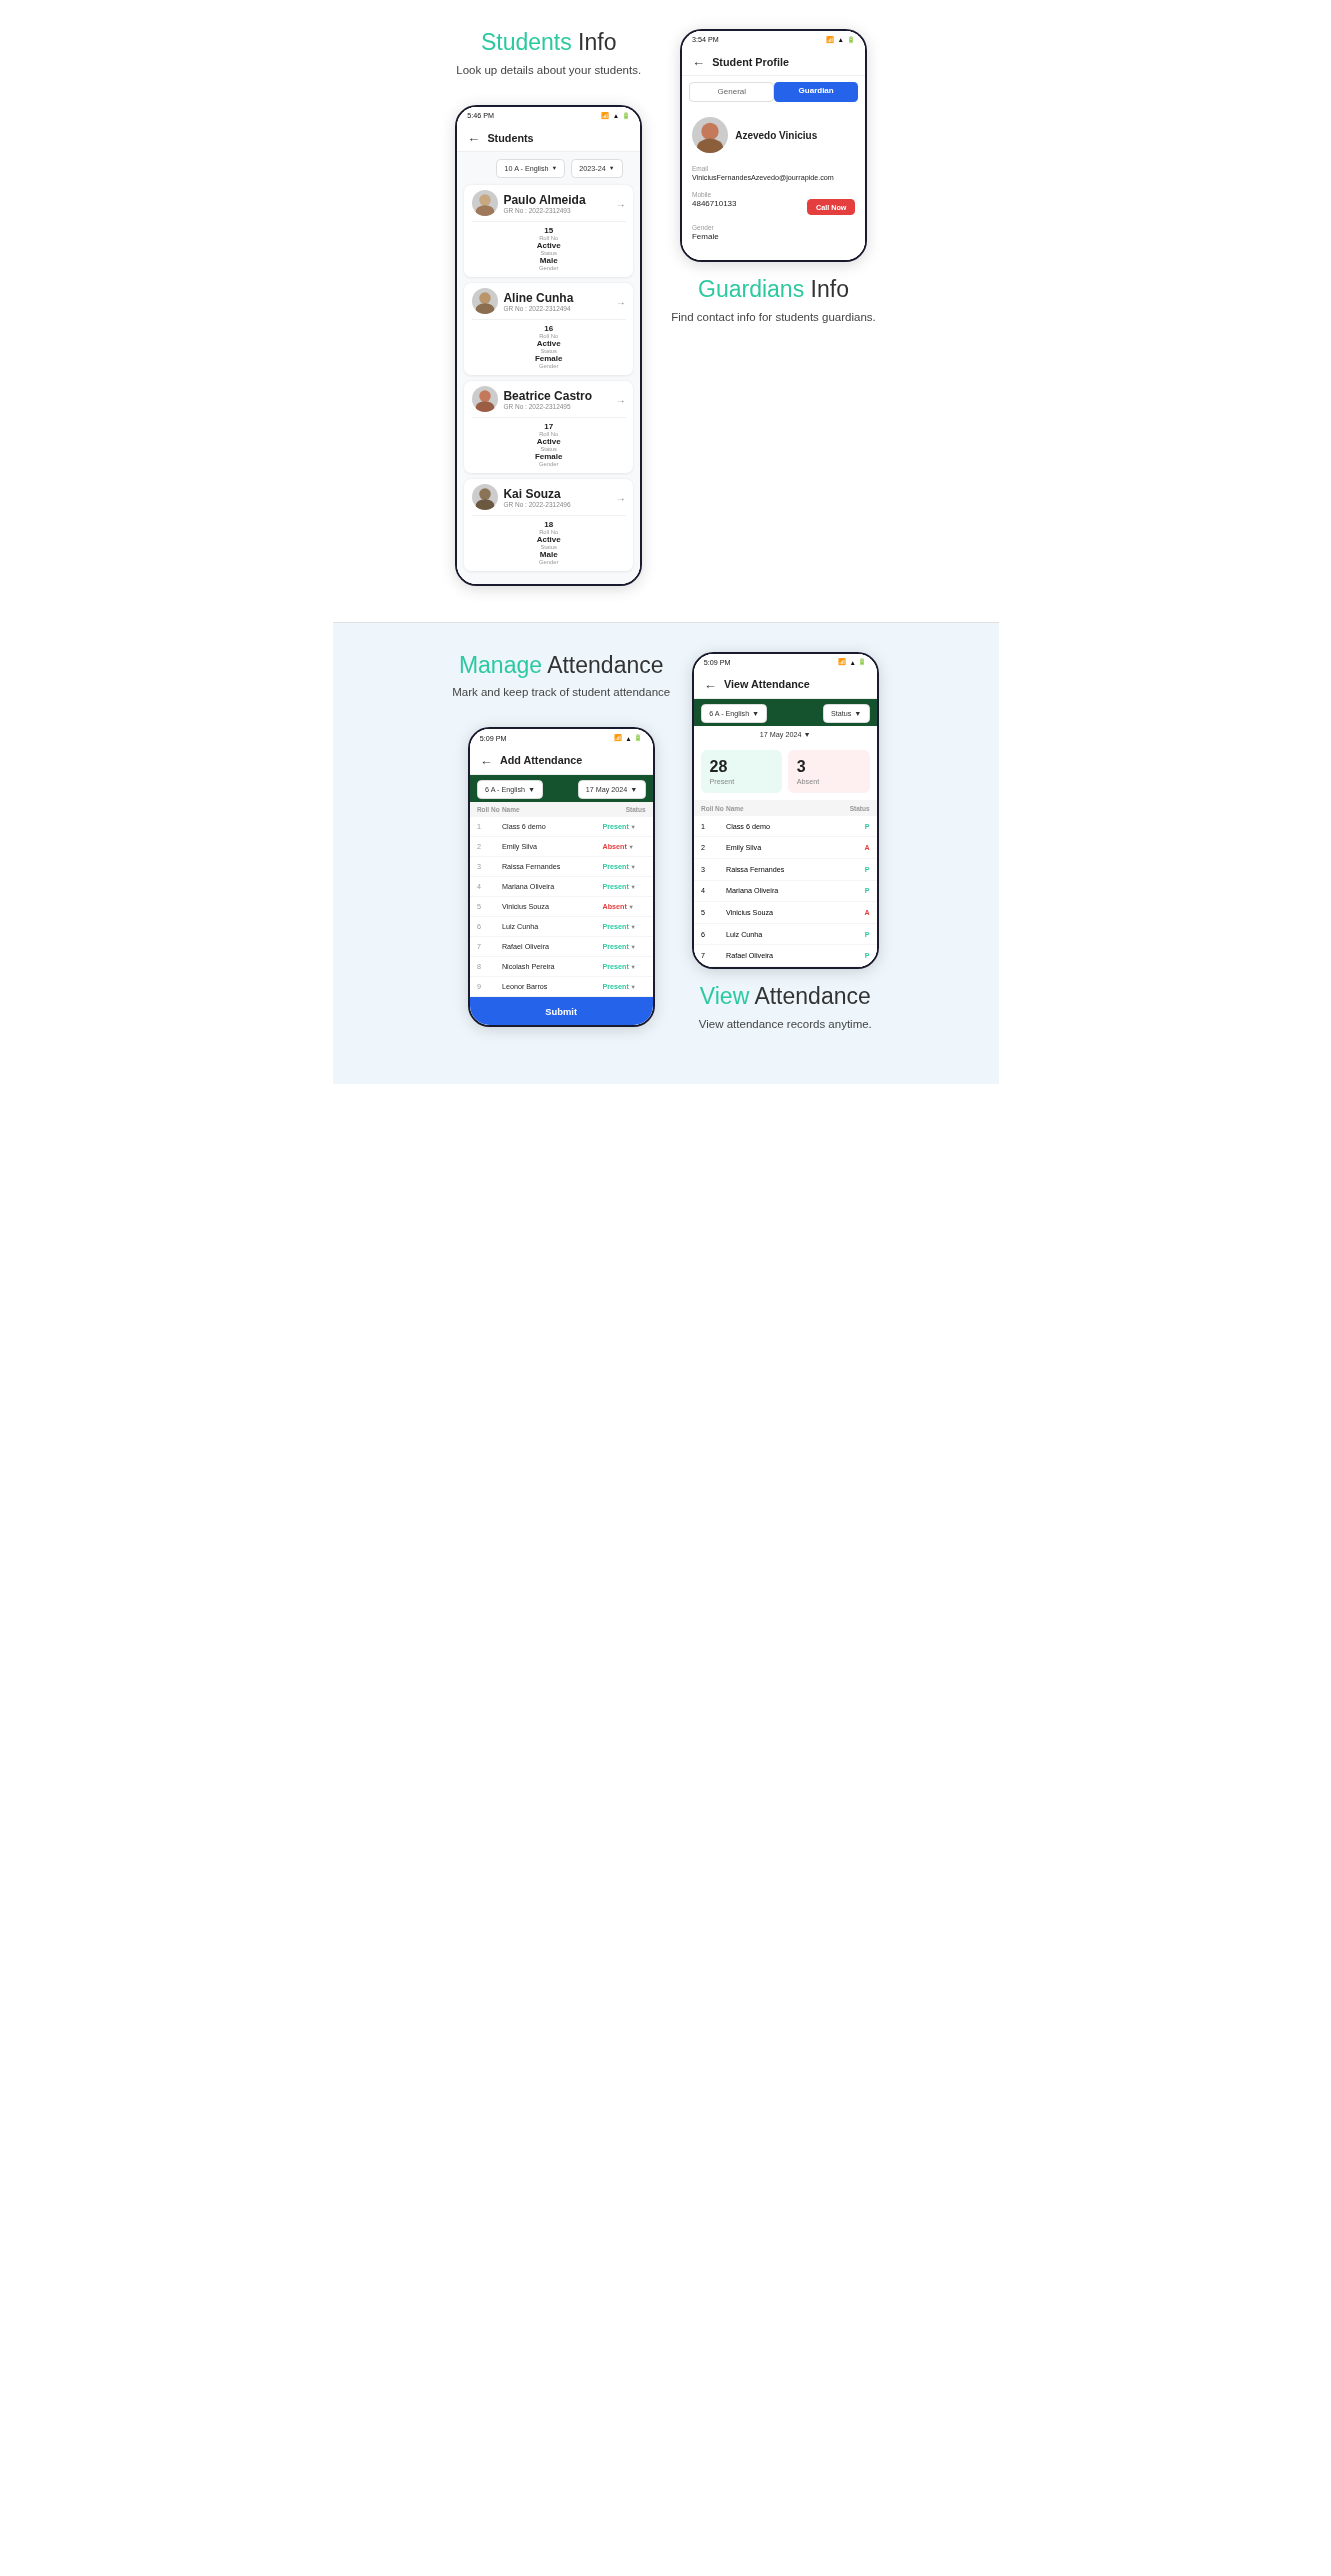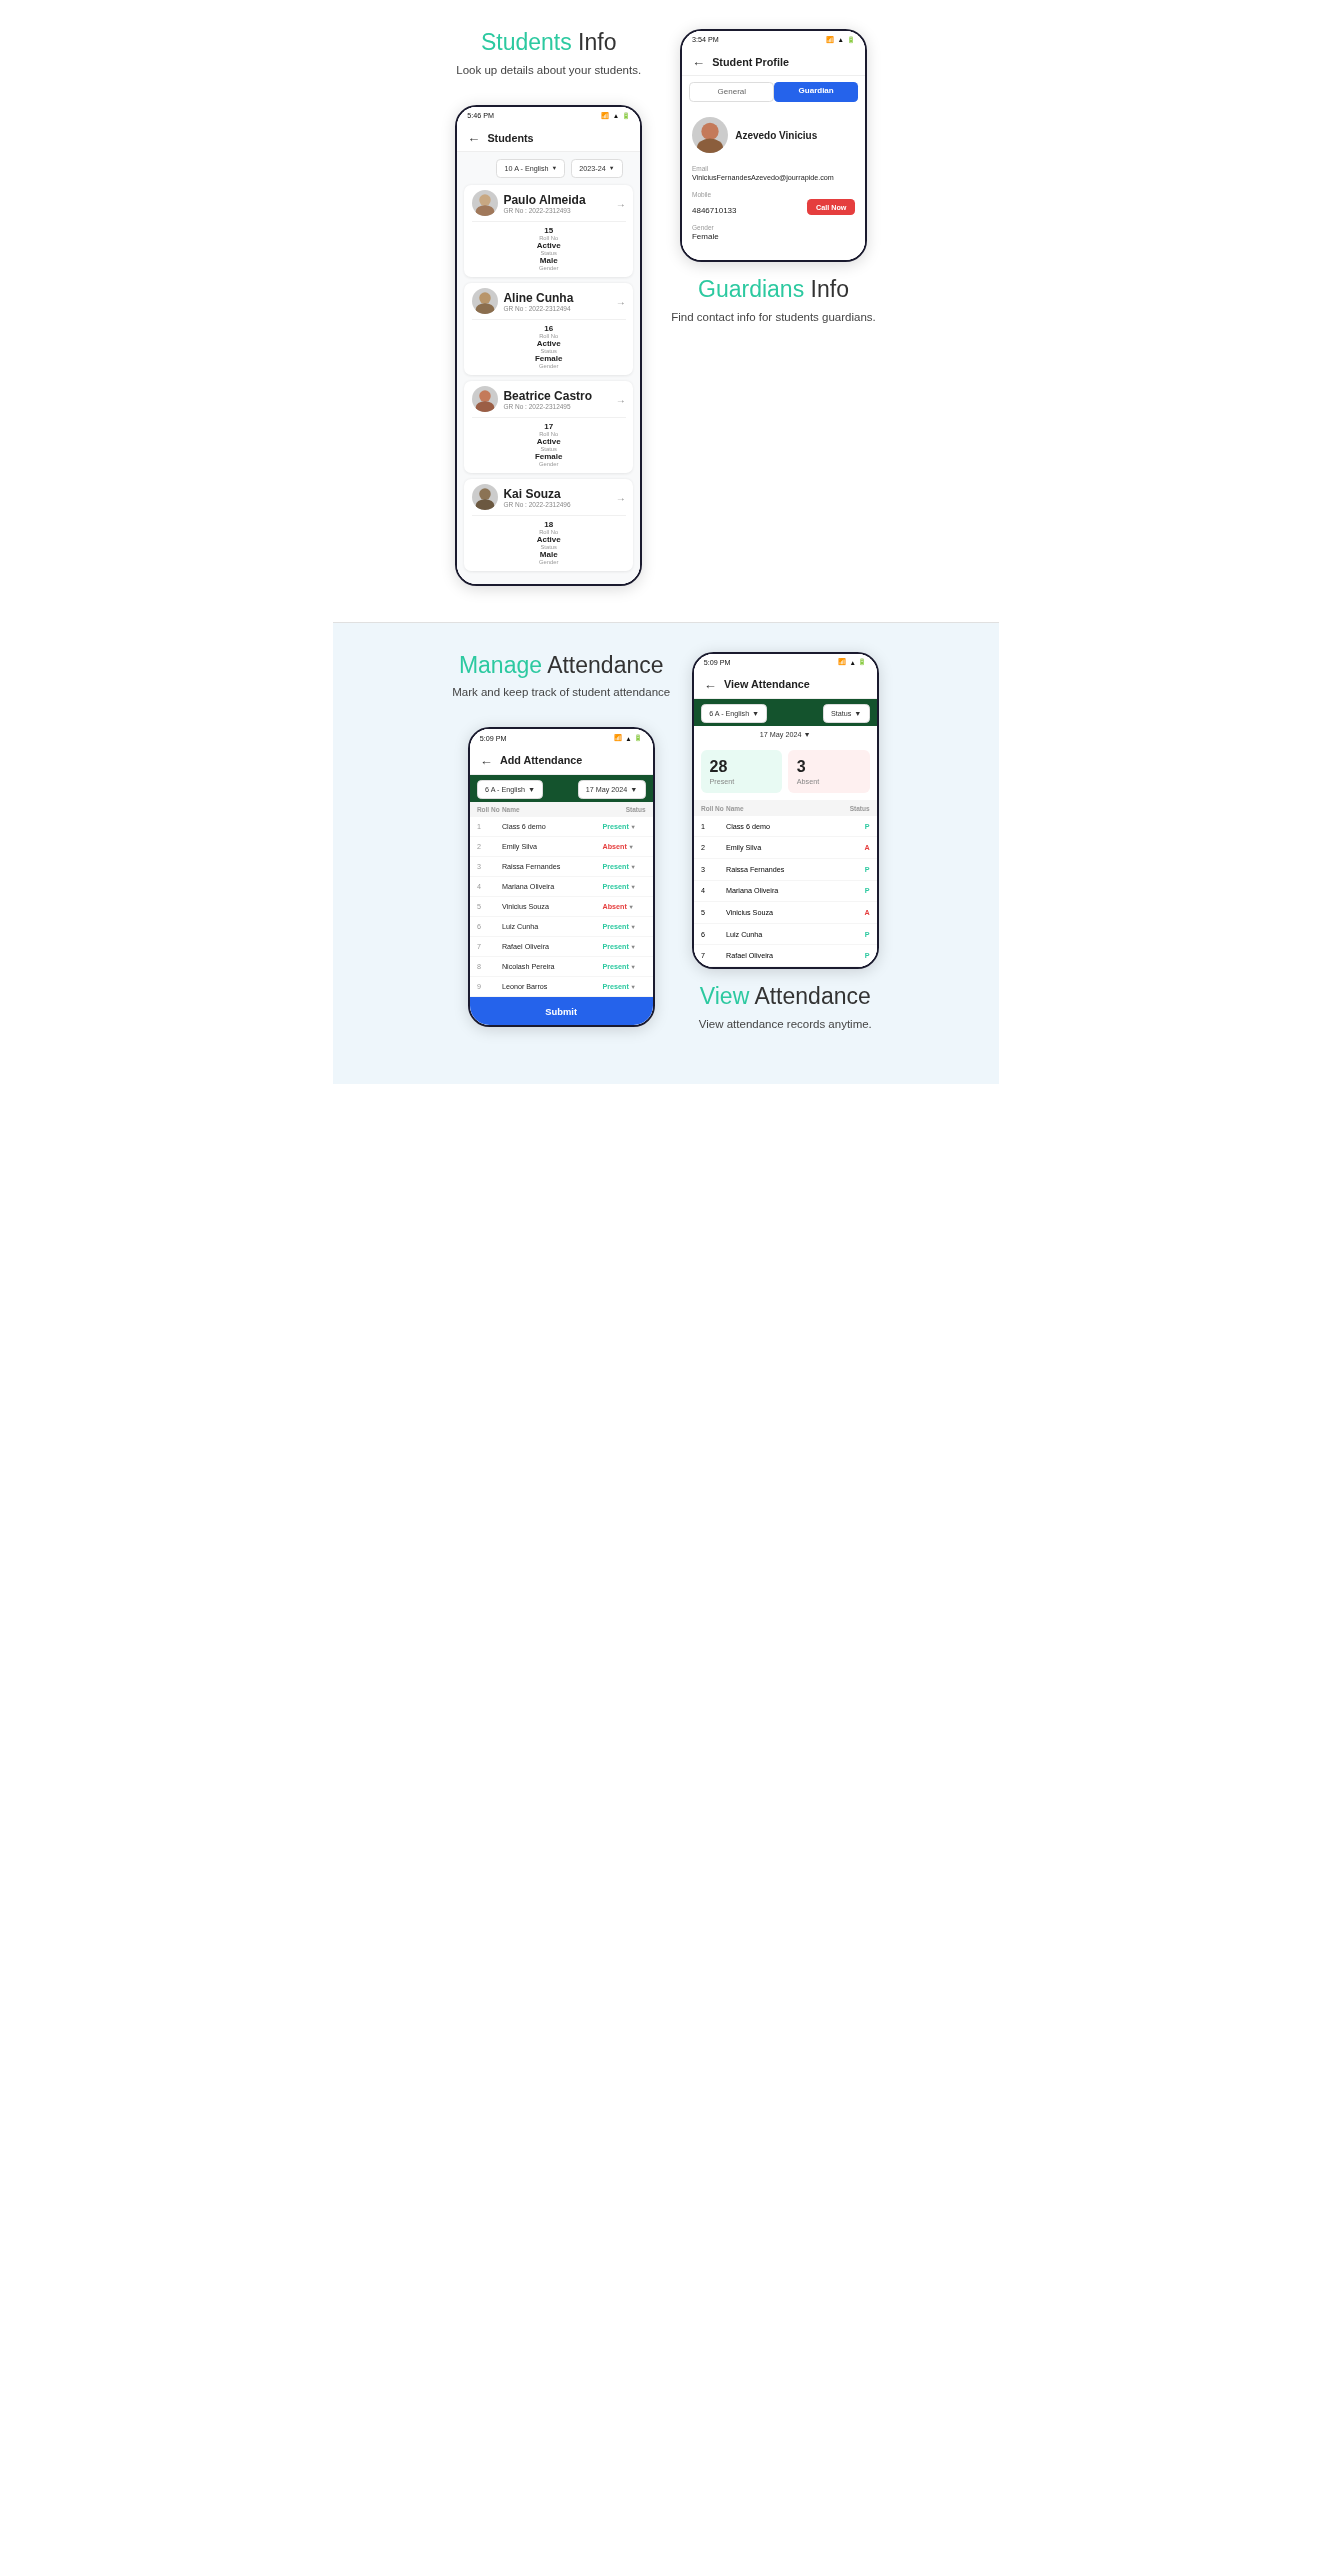--- a/index.html
+++ b/index.html
@@ -215,21 +215,21 @@
       background: #ccc;
       overflow: hidden;
     }
     .profile-name { font-size: 10px; font-weight: 600; color: #222; }
     .profile-field { margin-bottom: 8.6px; }
     .field-label { font-size: 6.5px; color: #999; margin-bottom: 1.4px; }
     .field-value { font-size: 8px; color: #222; font-weight: 500; }
     .field-row {
       display: flex;
       justify-content: space-between;
-      align-items: flex-end;
+      align-items: flex-start;
     }
     .call-btn {
       background: #e53e3e;
       color: #fff;
       border: none;
       border-radius: 4.3px;
       padding: 3.6px 8.6px;
       font-size: 7.2px;
       cursor: pointer;
       font-weight: 600;

